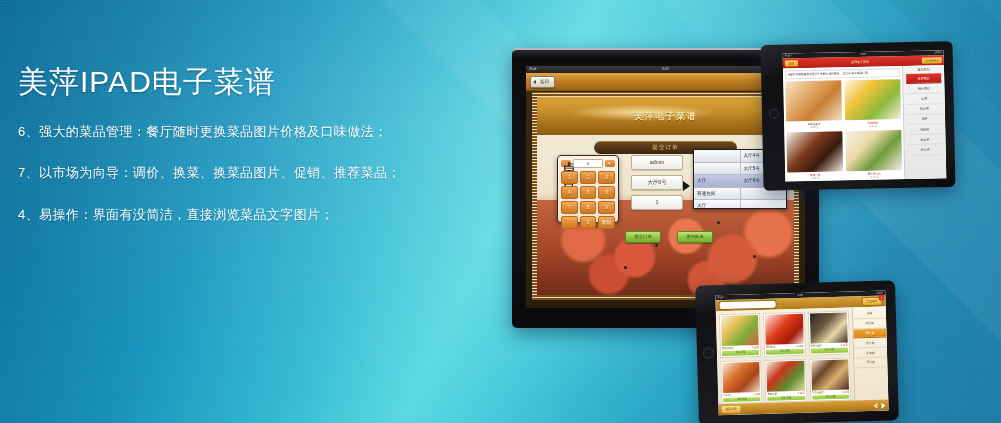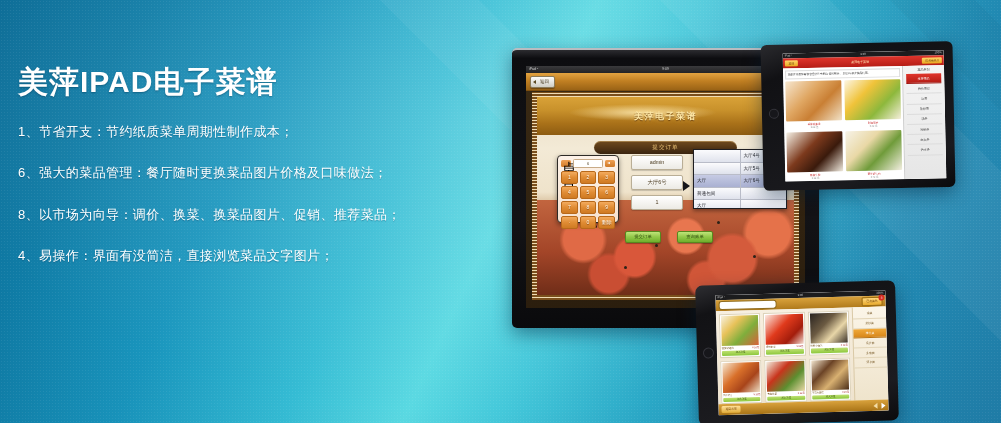--- a/index.html
+++ b/index.html
@@ -30,21 +30,21 @@
     background-image:radial-gradient(rgba(255,255,255,.10) 0.6px, transparent 0.7px);
     background-size:3px 3px;
     opacity:.65;
   }
   #vig{position:absolute;inset:0;pointer-events:none;
     background:radial-gradient(120% 150% at 48% 28%, rgba(255,255,255,.16) 0%, rgba(255,255,255,0) 46%, rgba(0,45,75,.16) 100%);}
 
   
   #copy{position:absolute;left:18px;top:66px;width:430px;z-index:6;}
   #headline{
-    color:#ffffff;font-size:30px;font-weight:bold;letter-spacing:1px;
+    color:#ffffff;font-size:30px;font-weight:normal;letter-spacing:1px;
     line-height:1.05;margin:0 0 26px 0;
     text-shadow:0 1px 2px rgba(0,50,80,.45);
   }
   .bullet{
     color:#ffffff;font-size:13px;line-height:1.2;margin:0 0 26px 0;
     letter-spacing:.4px;text-shadow:0 1px 1px rgba(0,50,80,.35);
     white-space:nowrap;
   }
   .bullet:last-child{margin-bottom:16px;}
 
@@ -235,23 +235,22 @@
   <div class="band" style="left:300px;top:-360px;width:120px;height:1000px;"></div>
   <div class="band dark" style="left:470px;top:-420px;width:60px;height:1000px;"></div>
   <div class="band" style="left:620px;top:-480px;width:160px;height:1000px;"></div>
   <div class="band dark" style="left:860px;top:-520px;width:90px;height:1000px;"></div>
   <div class="band" style="left:980px;top:-560px;width:140px;height:1000px;"></div>
   <div id="dots"></div>
   <div id="vig"></div>
 
   <div id="copy">
     <h1 id="headline">美萍IPAD电子菜谱</h1>
-    <p class="bullet">1、节省开支：节约纸质菜单周期性制作成本；</p>
     <p class="bullet">6、强大的菜品管理：餐厅随时更换菜品图片价格及口味做法；</p>
-    <p class="bullet">8、以市场为向导：调价、换菜、换菜品图片、促销、推荐菜品；</p>
+    <p class="bullet">7、以市场为向导：调价、换菜、换菜品图片、促销、推荐菜品；</p>
     <p class="bullet">4、易操作：界面有没简洁，直接浏览菜品文字图片；</p>
   </div>
 
   <div class="tablet" id="tablet-main">
     <div class="screen">
       <div class="mainscr">
 
         <div class="statusbar">
           <span class="sl">iPad ᵀ</span>
           <span class="sc">9:09</span>

